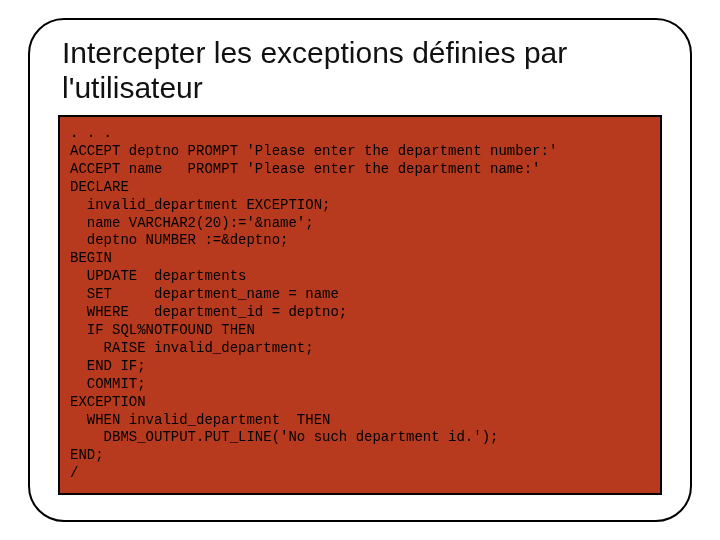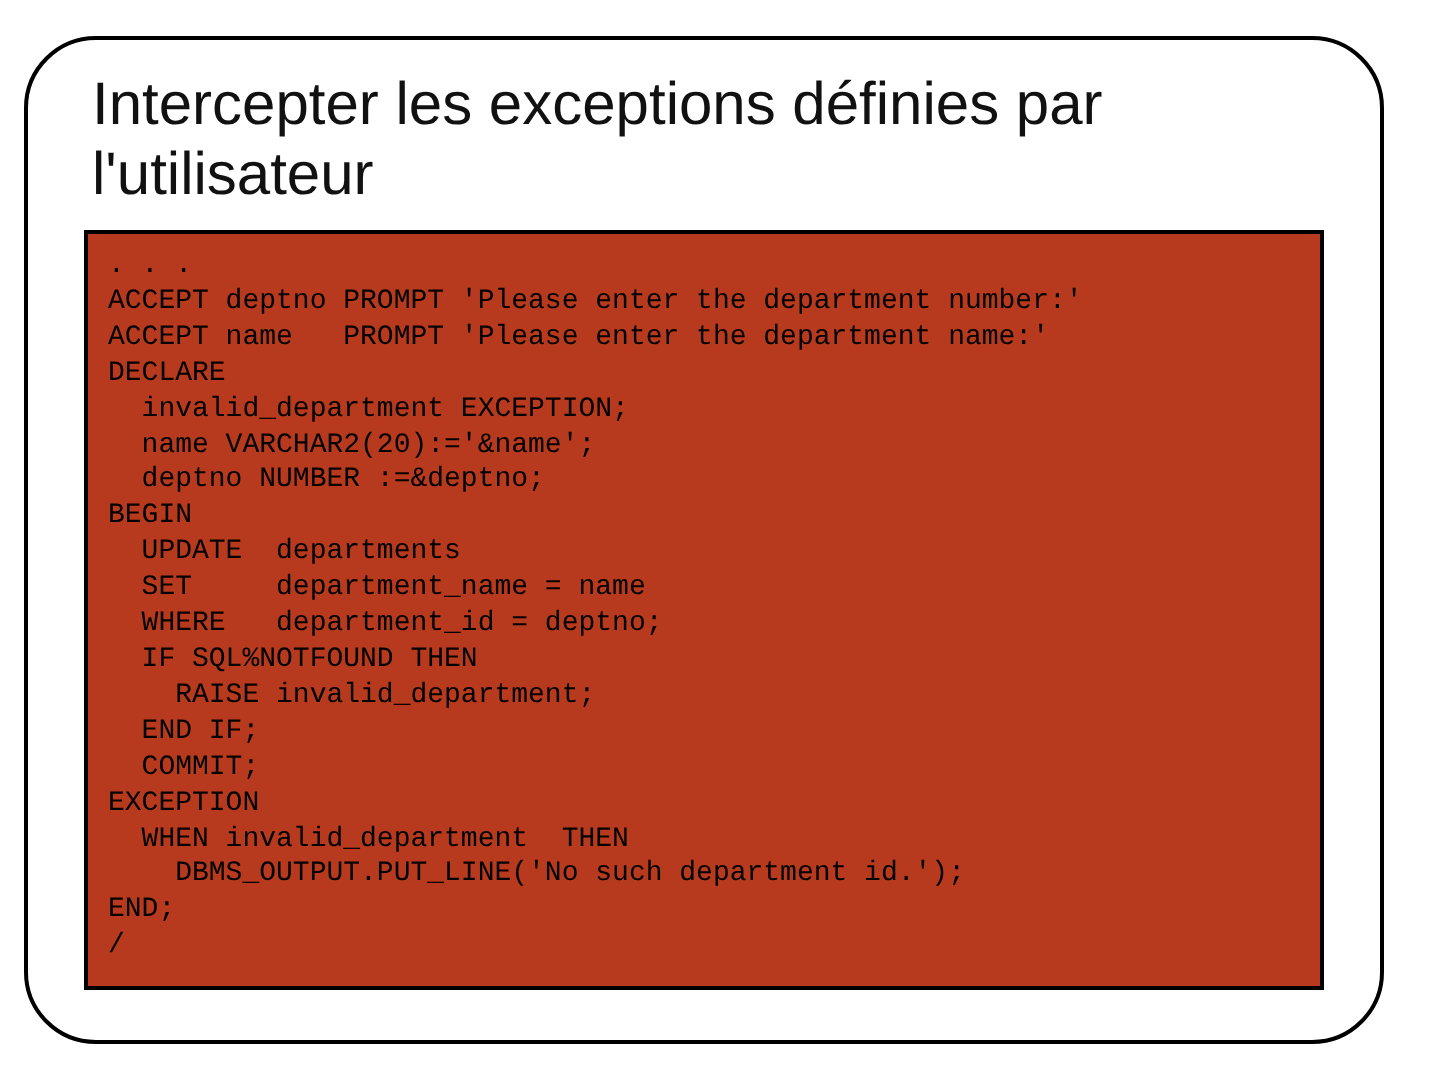--- a/index.html
+++ b/index.html
@@ -7,21 +7,21 @@
     padding: 0;
     width: 720px;
     height: 540px;
     background: #fff;
     font-family: Arial, Helvetica, sans-serif;
   }
   .slide {
     box-sizing: border-box;
     width: 720px;
     height: 540px;
-    padding: 18px 28px 18px 12px;
+    padding: 18px 28px 18px 28px;
     position: relative;
   }
   .frame {
     box-sizing: border-box;
     width: 100%;
     height: 100%;
     border: 2px solid #000;
     border-radius: 36px;
     padding: 16px 28px 20px 28px;
   }

